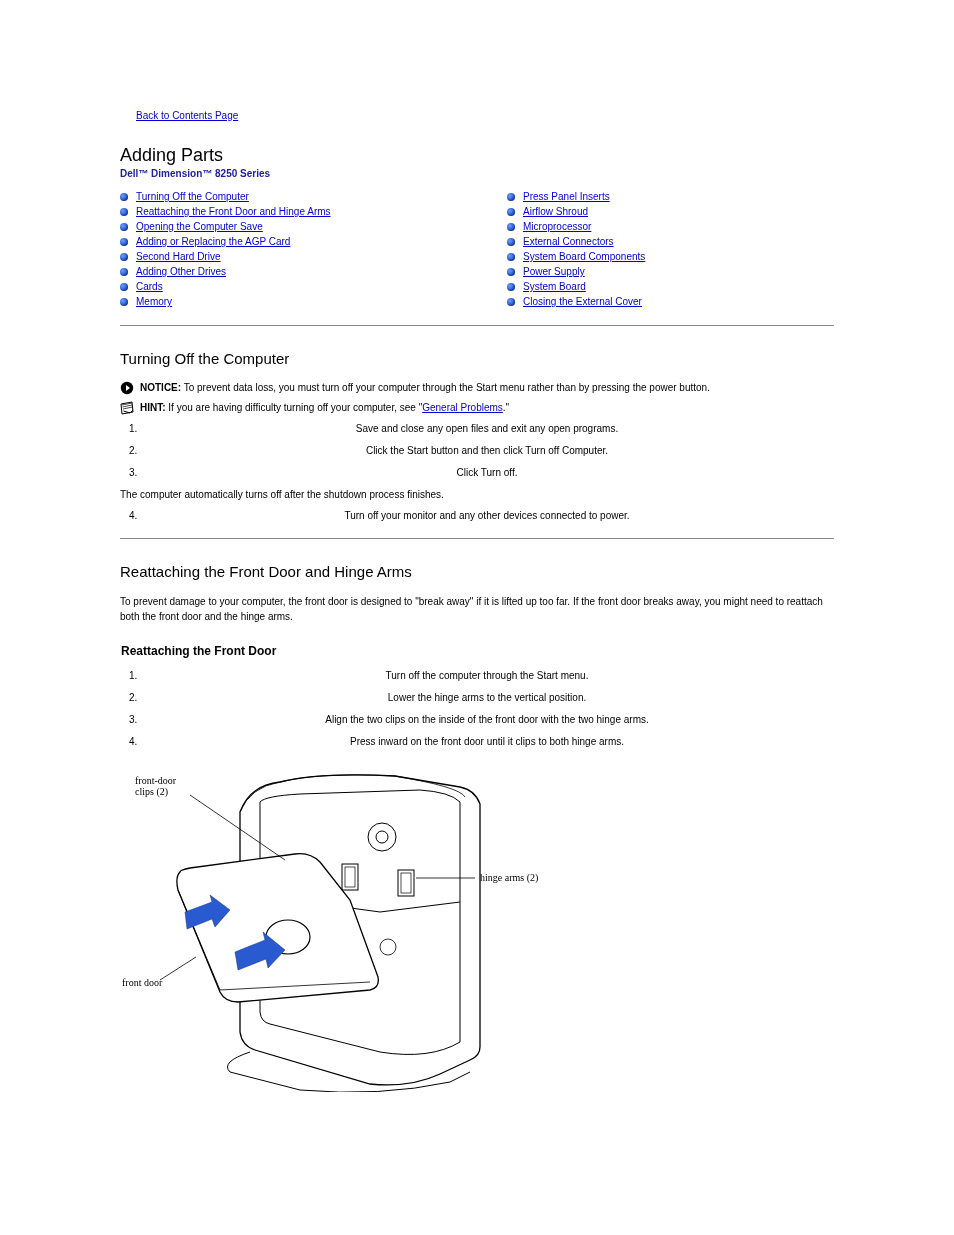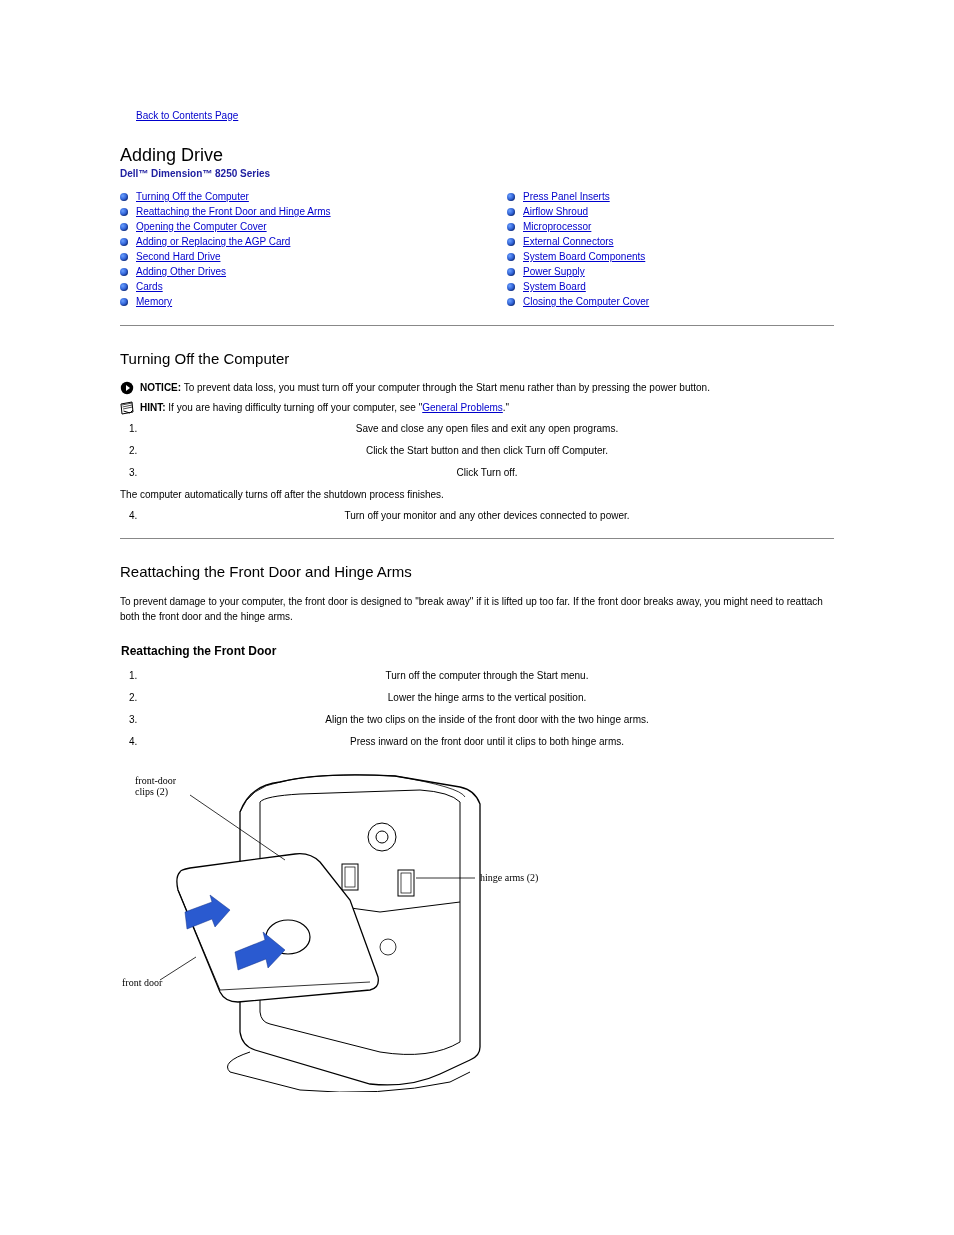--- a/index.html
+++ b/index.html
@@ -29,36 +29,36 @@
 </style>
 </head>
 <body>
 
 
 
 <a href="#" class="back-link">Back to Contents Page</a>
 
 <div class="spacer-sm"></div>
 
-<h1 class="page-title">Adding Drive</h1>
+<h1 class="page-title">Adding Parts</h1>
 <div class="subtitle">Dell™ Dimension™ 8250 Series</div>
 
 <div class="toc-wrap">
   <div class="toc-col">
     <div class="toc-row">
         <span class="bullet-icon"></span>
         <a href="#" class="toc-link">Turning Off the Computer</a>
       </div>
     <div class="toc-row">
         <span class="bullet-icon"></span>
         <a href="#" class="toc-link">Reattaching the Front Door and Hinge Arms</a>
       </div>
     <div class="toc-row">
         <span class="bullet-icon"></span>
-        <a href="#" class="toc-link">Opening the Computer Cover</a>
+        <a href="#" class="toc-link">Opening the Computer Save</a>
       </div>
     <div class="toc-row">
         <span class="bullet-icon"></span>
         <a href="#" class="toc-link">Adding or Replacing the AGP Card</a>
       </div>
     <div class="toc-row">
         <span class="bullet-icon"></span>
         <a href="#" class="toc-link">Second Hard Drive</a>
       </div>
     <div class="toc-row">
@@ -98,21 +98,21 @@
     <div class="toc-row">
         <span class="bullet-icon"></span>
         <a href="#" class="toc-link">Power Supply</a>
       </div>
     <div class="toc-row">
         <span class="bullet-icon"></span>
         <a href="#" class="toc-link">System Board</a>
       </div>
     <div class="toc-row">
         <span class="bullet-icon"></span>
-        <a href="#" class="toc-link">Closing the Computer Cover</a>
+        <a href="#" class="toc-link">Closing the External Cover</a>
       </div>
   </div>
 </div>
 
 <hr class="hr">
 
 <h2 class="section-head">Turning Off the Computer</h2>
 
 <div class="notice-row">
   <span class="notice-icon">

